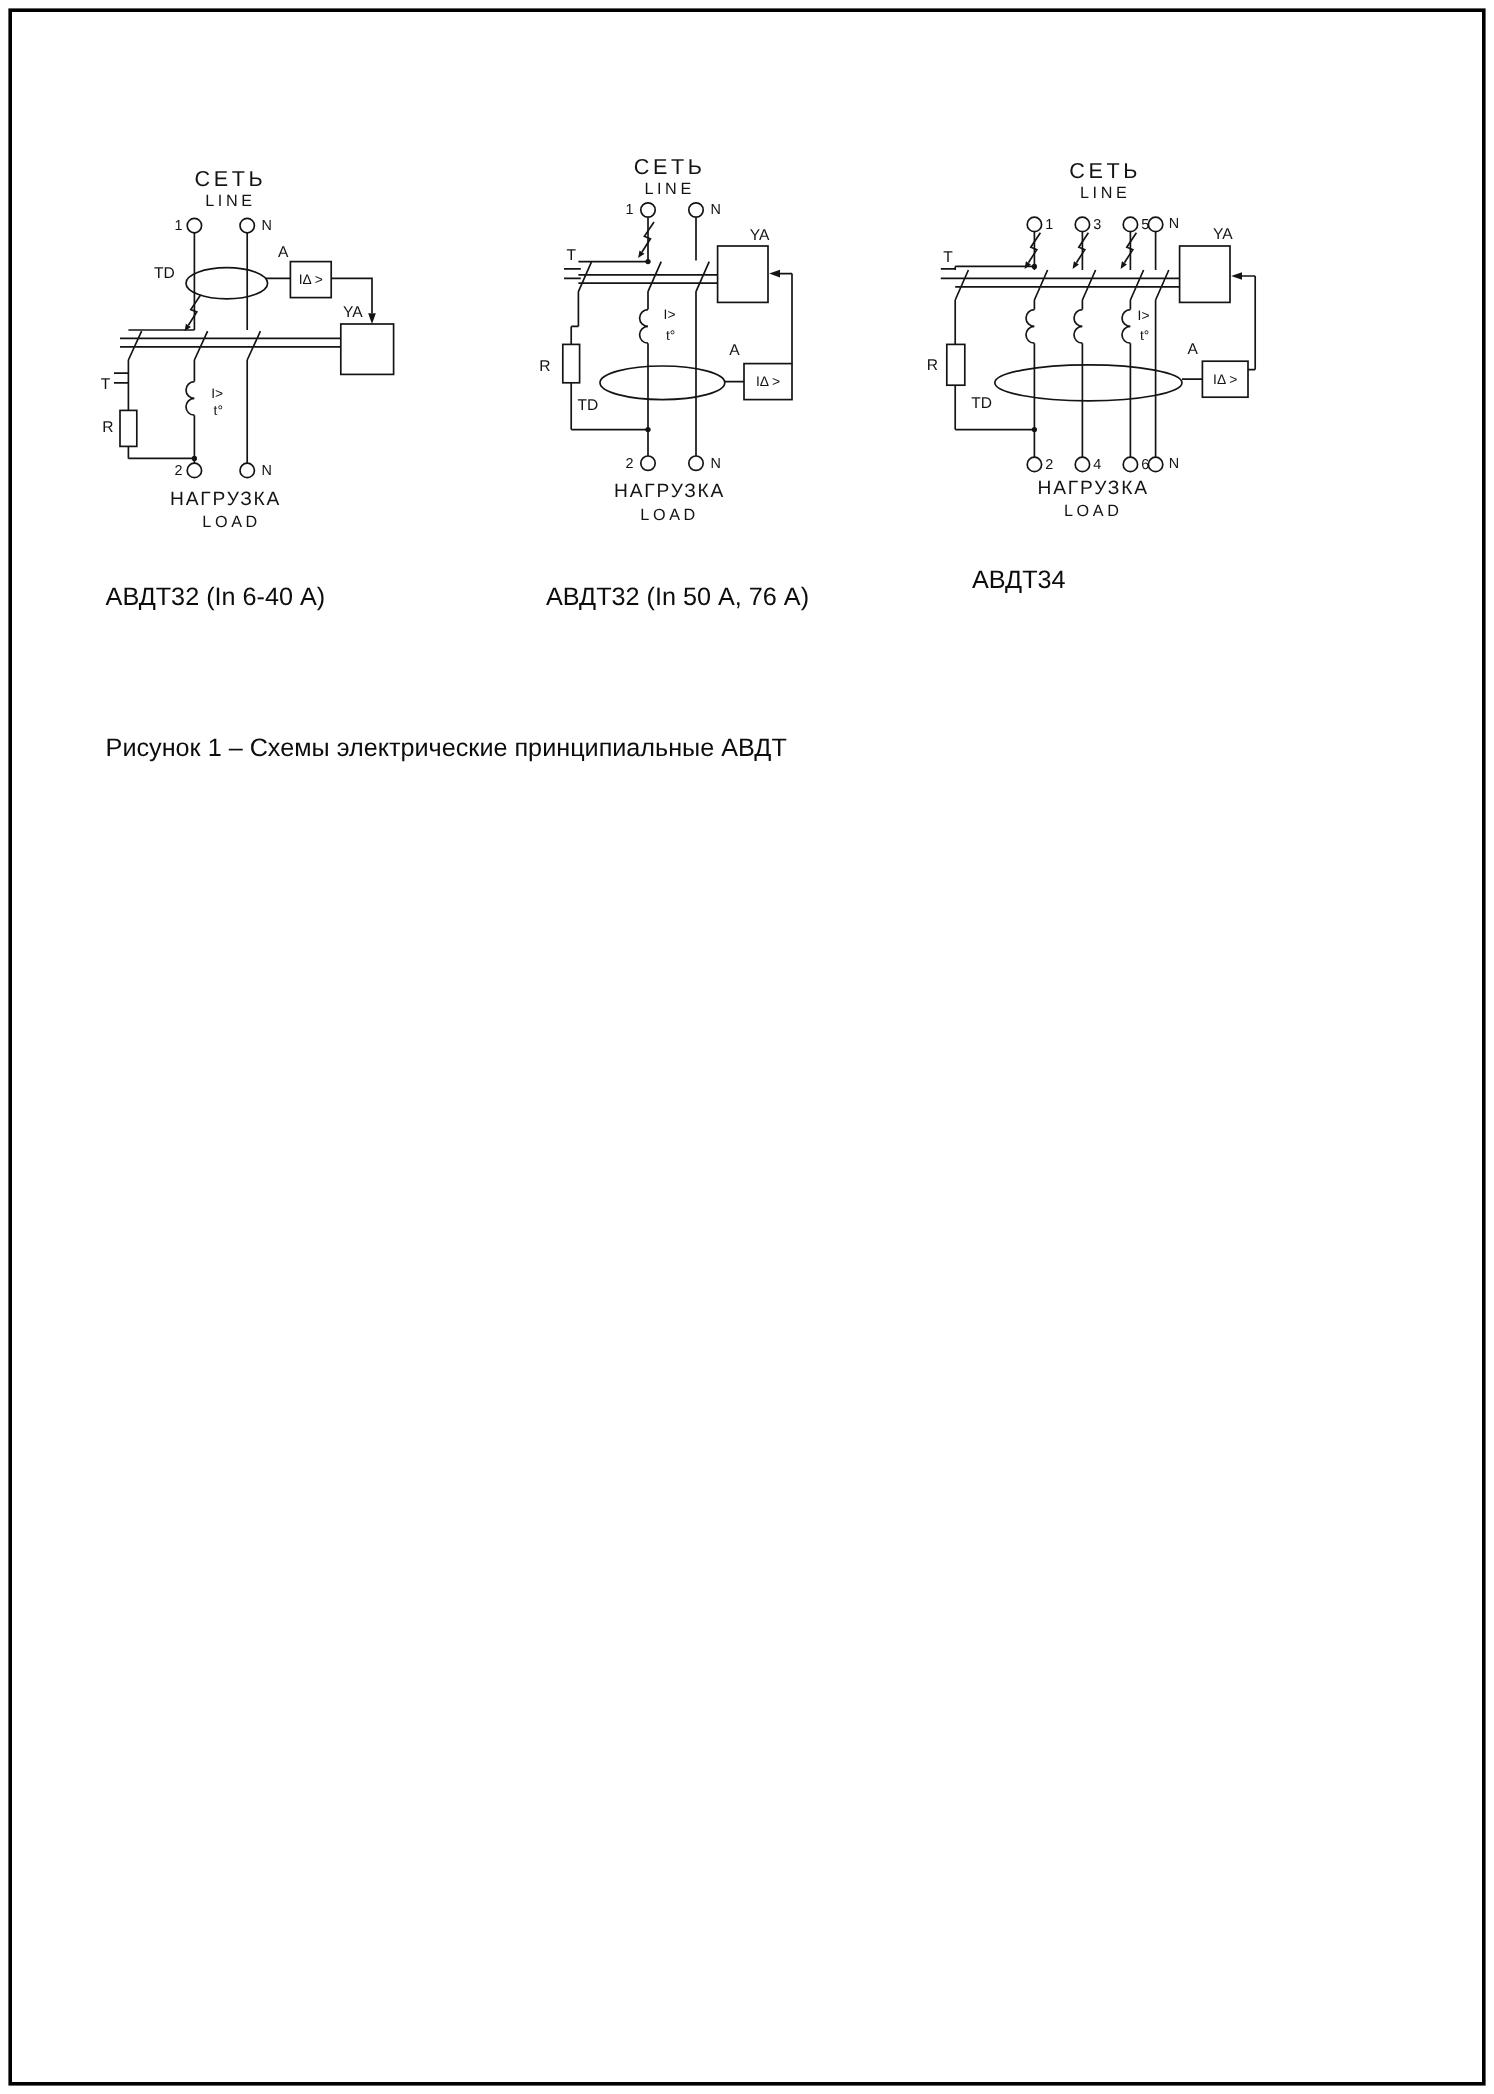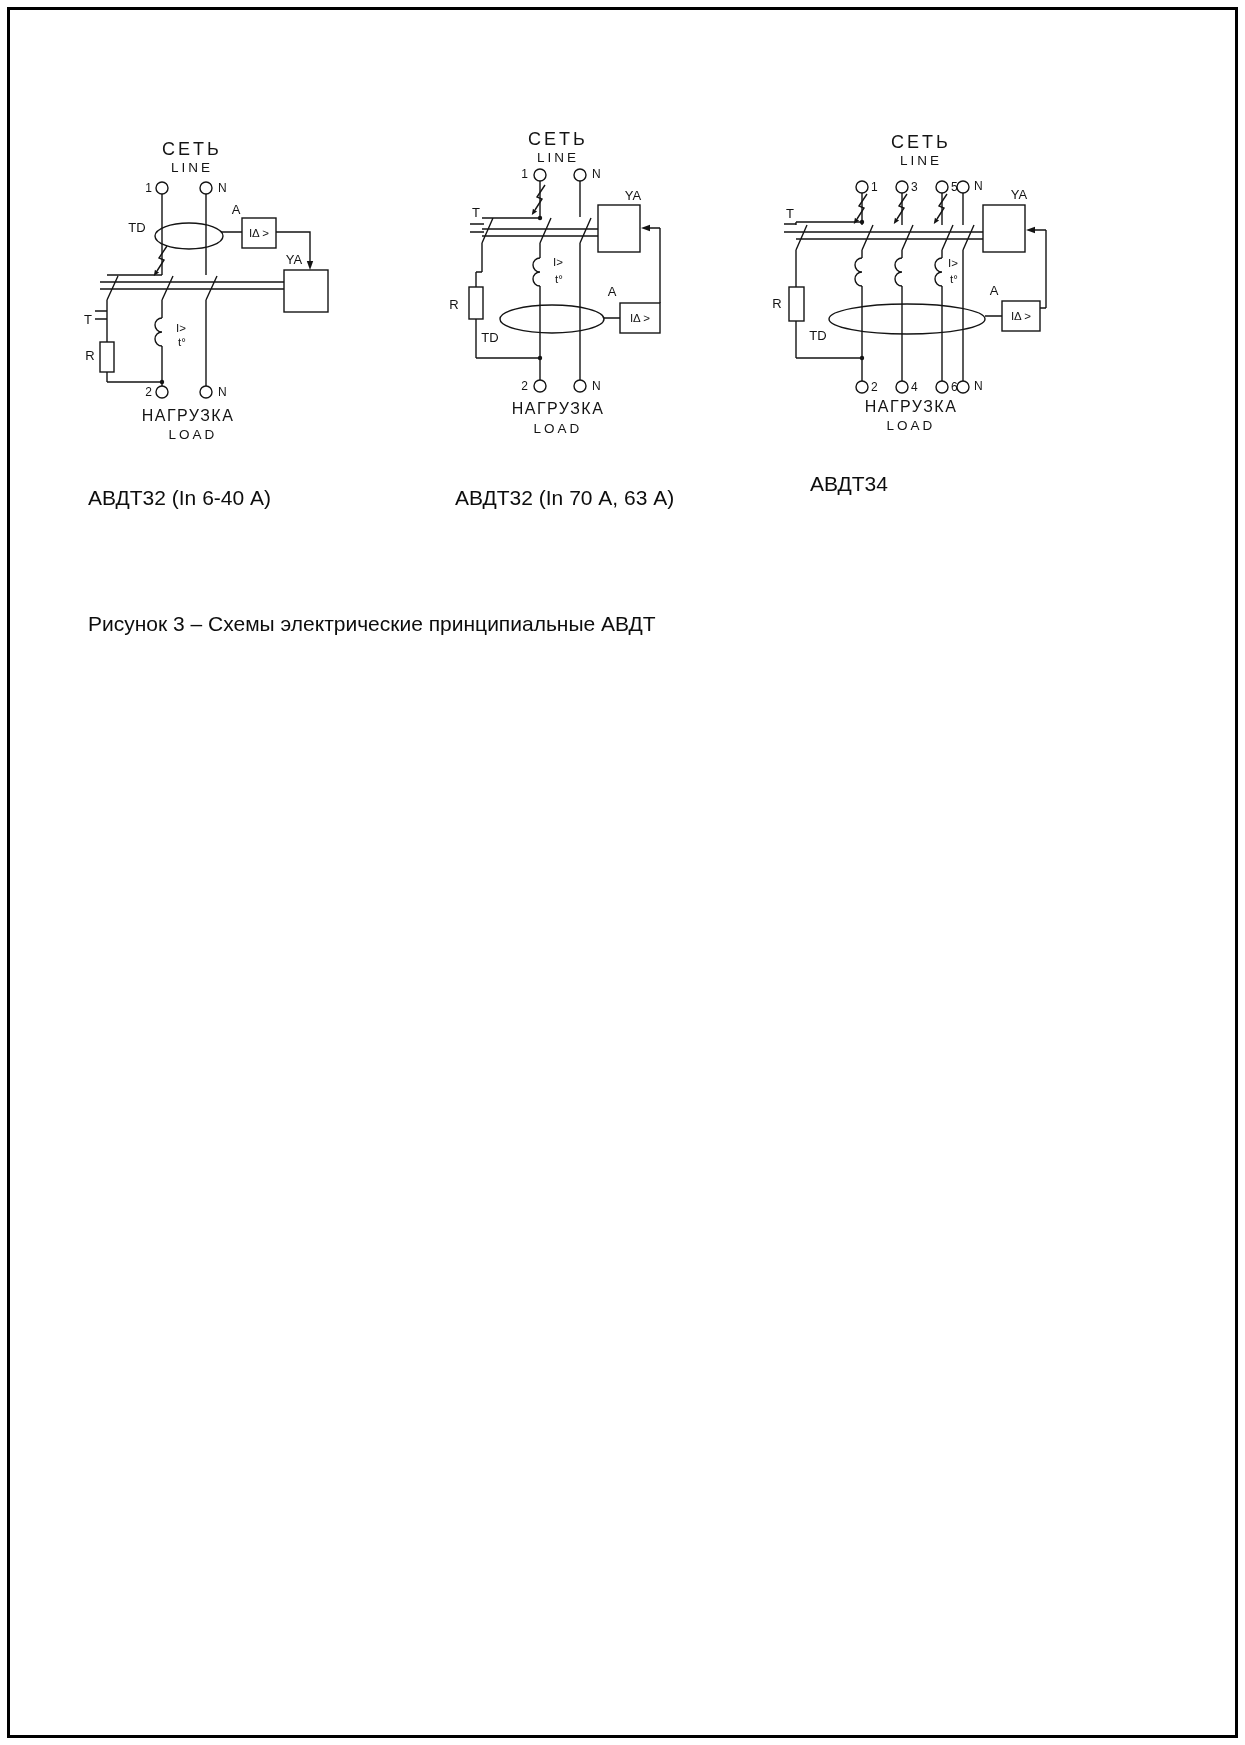--- a/index.html
+++ b/index.html
@@ -188,16 +188,16 @@
   <text class="t-ia" x="185" y="165">t°</text>
   <text class="t-num" x="106" y="273">2</text>
   <text class="t-num" x="146" y="273">4</text>
   <text class="t-num" x="186" y="273">6</text>
   <text class="t-num" x="209" y="272">N</text>
   <text class="t-load" x="146" y="294" text-anchor="middle">НАГРУЗКА</text>
   <text class="t-line" x="146" y="312" text-anchor="middle">LOAD</text>
 </svg>
 
 <div class="caption abs" style="left:88px;top:486px">АВДТ32 (In 6-40 А)</div>
-<div class="caption abs" style="left:455px;top:486px">АВДТ32 (In 70 А, 63 А)</div>
+<div class="caption abs" style="left:455px;top:486px">АВДТ32 (In 50 А, 76 А)</div>
 <div class="caption abs" style="left:810px;top:472px">АВДТ34</div>
 
-<div class="caption abs" style="left:88px;top:612px">Рисунок 3 – Схемы электрические принципиальные АВДТ</div>
+<div class="caption abs" style="left:88px;top:612px">Рисунок 1 – Схемы электрические принципиальные АВДТ</div>
 
 </body></html>

